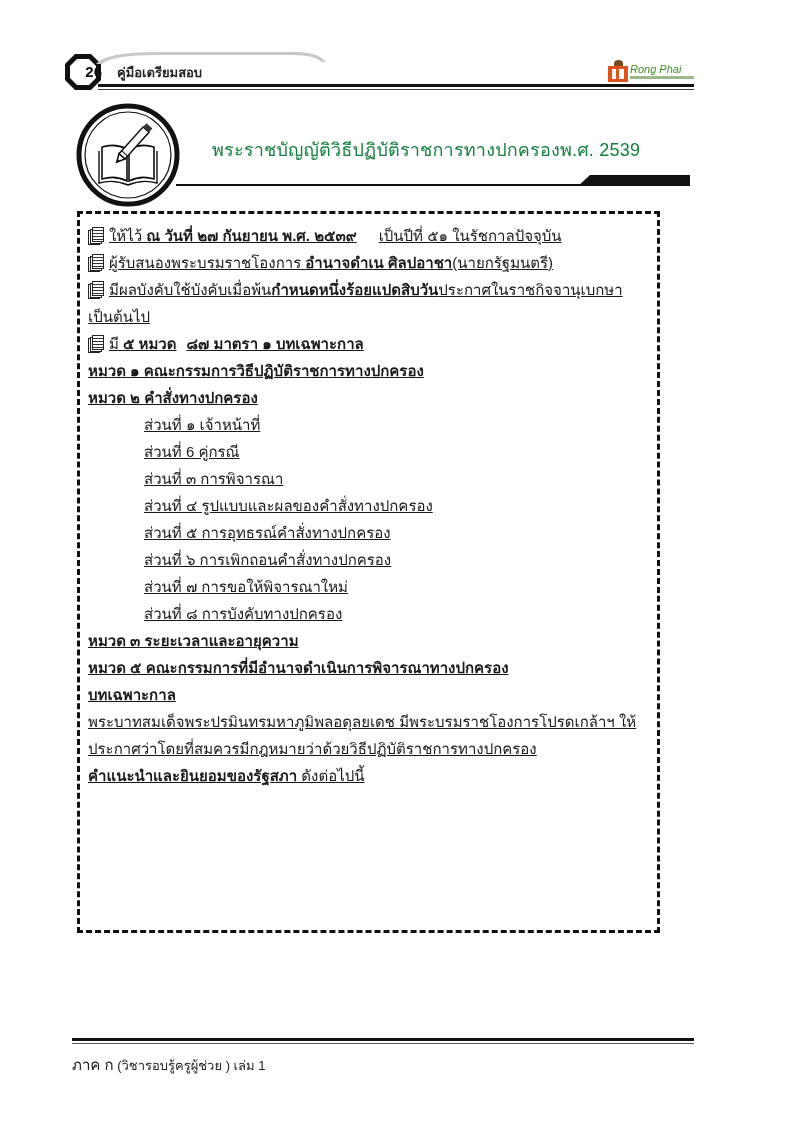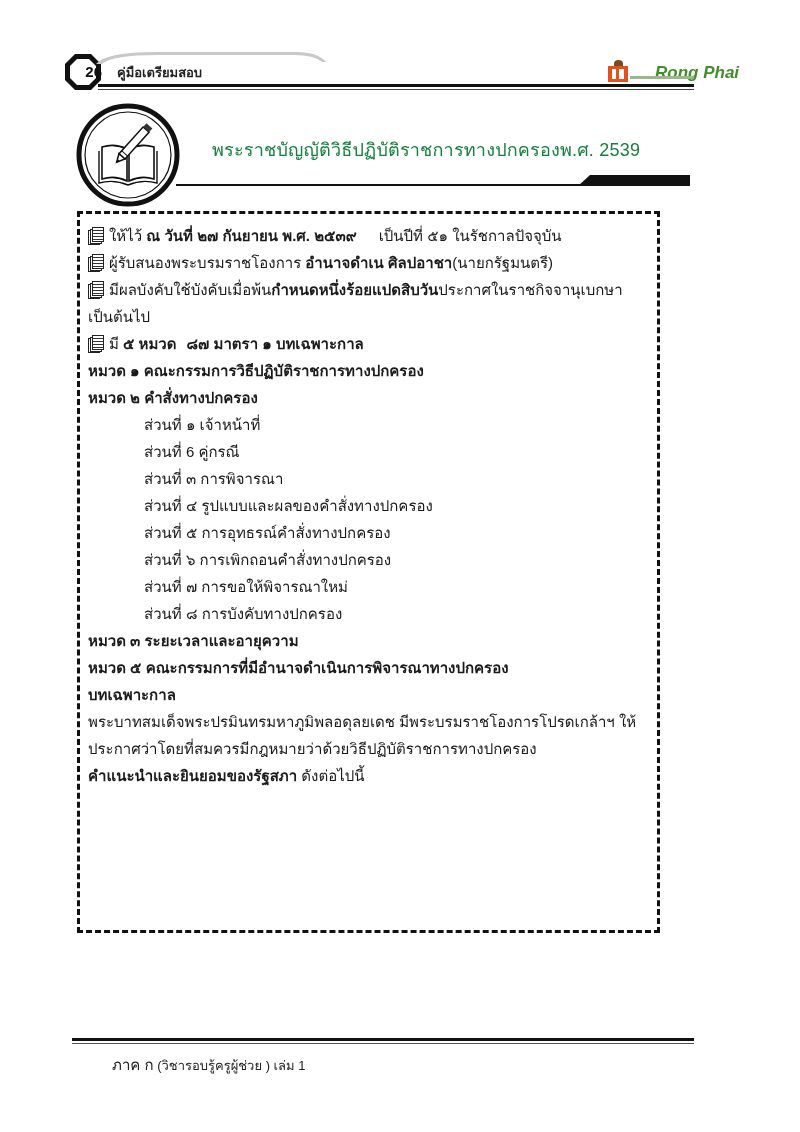--- a/index.html
+++ b/index.html
@@ -54,22 +54,22 @@
       background: #fff;
     }
     .logo .mark::before { left: 4px; }
     .logo .mark::after { left: 11px; width: 5px; }
     .logo .head {
       position: absolute; left: 6px; top: 0; width: 9px; height: 7px;
       border-radius: 50% 50% 0 0; background: #7a4a1c;
     }
     .logo .brand {
       position: absolute; left: 22px; top: 3px;
-      font-family: "Liberation Sans", sans-serif; font-style: italic; font-weight: bold;
-      font-size: 17px; color: #3f8f2a; white-space: nowrap; margin-left: 25px;
+      font-family: "Liberation Sans", sans-serif; font-style: italic; font-weight: normal;
+      font-size: 11px; color: #3f8f2a; white-space: nowrap;
     }
     .logo .tag {
       position: absolute; left: 22px; top: 16px; width: 64px; height: 3px;
       background: #9ab88a;
     }
 
     
     .section-emblem {
       position: absolute; left: 76px; top: 103px;
       width: 104px; height: 104px;
@@ -93,21 +93,21 @@
       position: absolute; left: 77px; top: 211px;
       width: 583px; height: 722px;
       border: 3px dashed #111;
       box-sizing: border-box;
     }
     .content {
       position: absolute; left: 88px; top: 222px; width: 580px;
       font-family: "Liberation Sans", sans-serif;
       font-size: 15px; line-height: 27px; color: #1a1a1a;
     }
-    .line { white-space: nowrap; height: 27px; }
+    .line { white-space: nowrap; height: 27px; text-decoration: underline; }
     .b { font-weight: bold; }
     .indent { padding-left: 56px; }
     .indent-big { padding-left: 150px; }
     .doc-icon {
       display: inline-block; position: relative;
       width: 15px; height: 17px; vertical-align: -3px; margin-right: 6px;
     }
     .doc-icon i {
       position: absolute; width: 10px; height: 13px;
       border: 1px solid #222; background: #fff;
@@ -125,21 +125,21 @@
     .footer-rule-thick {
       position: absolute; left: 72px; top: 1038px; width: 622px; height: 3px;
       background: #111;
     }
     .footer-rule-thin {
       position: absolute; left: 72px; top: 1043px; width: 622px; height: 1px;
       background: #555;
     }
     .footer-text {
       position: absolute; left: 72px; top: 1053px;
-      font-family: "Liberation Sans", sans-serif; font-size: 13px; color: #222; margin-left: 40px;
+      font-family: "Liberation Sans", sans-serif; font-size: 13px; color: #222;
     }
     .footer-text .lead { font-size: 15px; }
   </style>
 </head>
 <body>
 
 <div class="page-badge">
   <svg width="38" height="38" viewBox="0 0 38 38">
     <polygon points="11,1 27,1 37,11 37,27 27,37 11,37 1,27 1,11" fill="#111"></polygon>
     <polygon points="13,6 25,6 32,13 32,25 25,32 13,32 6,25 6,13" fill="#fff"></polygon>

